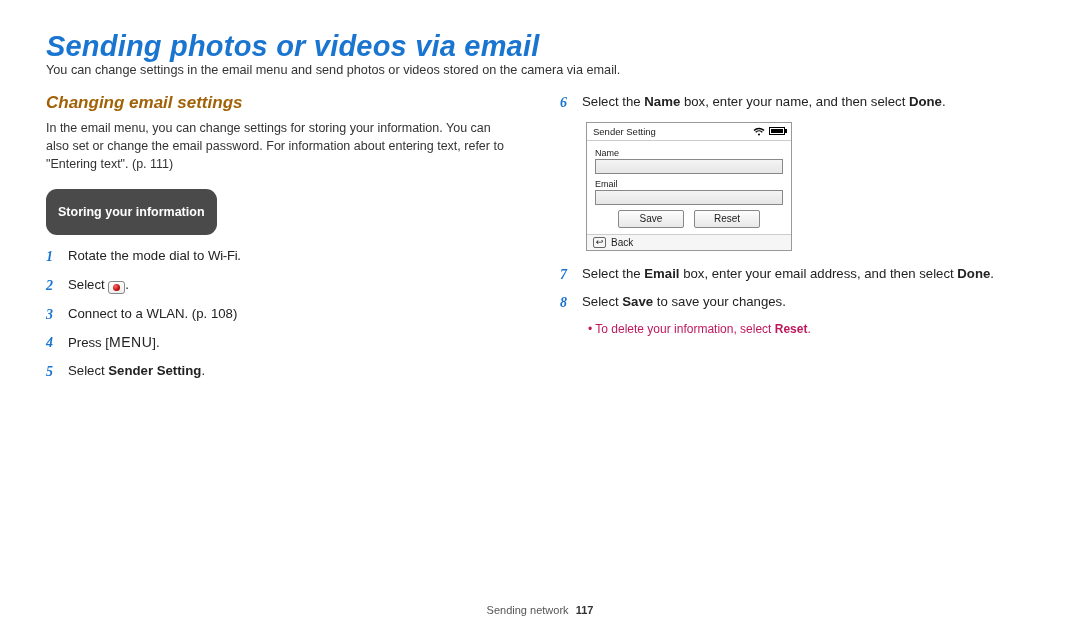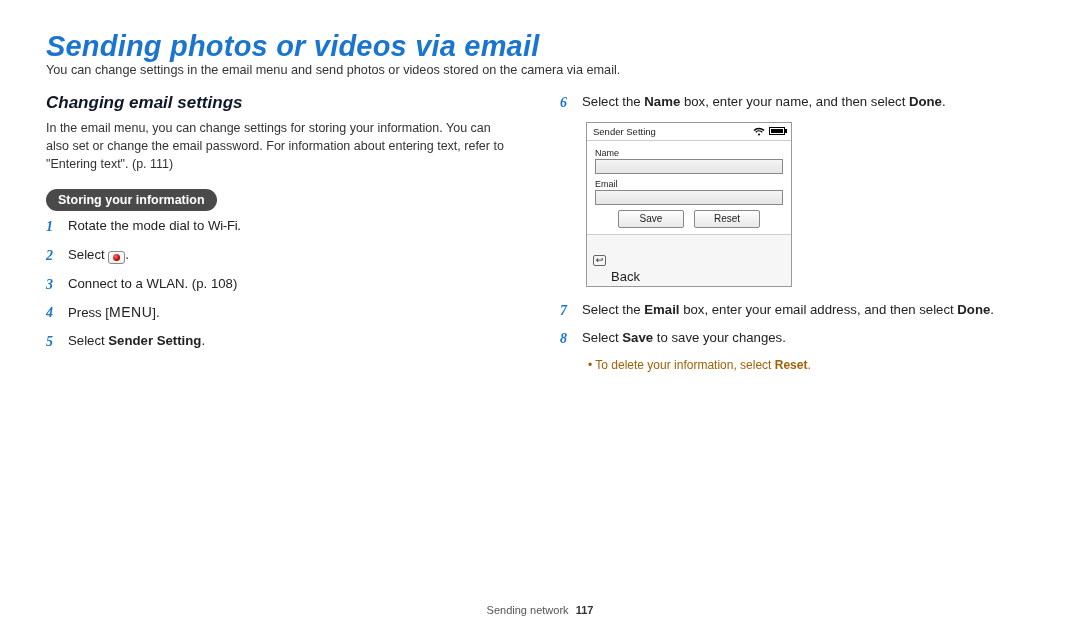--- a/index.html
+++ b/index.html
@@ -2,52 +2,52 @@
 <html><head>
 <meta charset="utf-8">
 <style>
   * { box-sizing: border-box; margin: 0; padding: 0; }
   html, body { width: 1080px; height: 630px; background: #fff; font-family: "Segoe UI", Arial, sans-serif; color: #222; }
   .page { padding: 30px 46px 10px 46px; position: relative; height: 100%; }
   .h1 { color: #1a75d1; font-size: 29px; font-weight: 700; letter-spacing: 0.2px; margin-bottom: 0; font-style: italic; }
   .intro { font-size: 12.7px; color: #333; margin-bottom: 16px; }
   .columns { display: flex; gap: 40px; }
   .col { flex: 1; }
-  .h2 { color: #0f172a; font-size: 17px; font-weight: 700; font-style: italic; margin-bottom: 6px; }
+  .h2 { color: #a16207; font-size: 17px; font-weight: 700; font-style: italic; margin-bottom: 6px; }
   .para { font-size: 12.5px; line-height: 1.45; color: #333; margin-bottom: 16px; max-width: 470px; }
-  .pill { display: inline-block; background: #4a4a4a; color: #fff; font-size: 12.5px; font-weight: 600; padding: 4px 12px; border-radius: 11px; margin-bottom: 6px; }
+  .pill { display: inline-block; background: #4a4a4a; color: #fff; font-size: 12.5px; font-weight: 600; padding: 16px 12px; border-radius: 11px; margin-bottom: 12px; }
   .steps { list-style: none; }
   .steps li { display: flex; align-items: flex-start; margin-bottom: 9px; font-size: 13.2px; line-height: 1.4; }
   .stepnum { color: #1a75d1; font-style: italic; font-weight: 600; width: 22px; flex-shrink: 0; font-size: 14px; font-family: Georgia, serif; }
   .steptext { flex: 1; }
   .steptext b { font-weight: 700; }
   .wifi-glyph { font-family: Arial, sans-serif; font-weight: 400; letter-spacing: -0.3px; text-align: center; }
   .at-icon { display: inline-flex; align-items: center; justify-content: center; width: 17px; height: 13px; border: 1px solid #888; border-radius: 3px; background: linear-gradient(#fff,#eee); vertical-align: -2px; }
   .at-icon .dot { width: 7px; height: 7px; border-radius: 50%; background: radial-gradient(circle at 35% 35%, #ff6a6a, #b00000 70%); }
   .menu-glyph { font-family: Arial; font-weight: 400; letter-spacing: 0.5px; font-size: 14px; }
-  .bullet-note { font-size: 12px; color: #a16207; margin-left: 28px; }
+  .bullet-note { font-size: 12px; color: #be185d; margin-left: 28px; }
   .bullet-note::before { content: "• "; }
   
   .device { width: 206px; border: 1px solid #999; background: #fff; margin: 6px 0 14px 26px; font-size: 10px; }
   .device-titlebar { display:flex; align-items:center; justify-content:space-between; padding: 3px 6px 3px 6px; border-bottom: 1px solid #ccc; }
   .device-title { font-size: 9.5px; }
   .device-status { display: flex; align-items: center; gap: 4px; }
   .wifi-bars { width: 12px; height: 9px; position: relative; }
   .wifi-bars svg { display: block; }
   .batt { width: 16px; height: 8px; border: 1px solid #000; position: relative; }
   .batt::after { content:""; position:absolute; right:-3px; top:1px; width:2px; height:4px; background:#000; }
   .batt .fill { position:absolute; inset:1px; background:#000; }
   .device-body { padding: 5px 8px 6px 8px; }
   .field-label { font-size: 9px; margin-top: 2px; margin-bottom: 1px; }
   .field-input { height: 15px; border: 1px solid #888; background: linear-gradient(#f4f4f4,#e6e6e6); margin-bottom: 5px; }
   .device-btnrow { display: flex; justify-content: center; gap: 10px; margin-top: 5px; }
   .device-btn { width: 66px; height: 18px; border: 1px solid #888; border-radius: 2px; background: linear-gradient(#fdfdfd,#e8e8e8); font-size: 10px; display:flex; align-items:center; justify-content:center; }
   .device-footer { border-top: 1px solid #ccc; padding: 2px 6px; display:flex; align-items:center; gap:5px; background:#f6f6f6; }
   .back-icon { width: 13px; height: 11px; border: 1px solid #666; border-radius: 2px; display:flex; align-items:center; justify-content:center; font-size:9px; line-height:1; }
-  .footer-label { font-size: 13px; margin-top: 32px; }
+  .footer-label { font-size: 10px; }
   .page-footer { position: absolute; bottom: 14px; left: 0; right: 0; text-align: center; font-size: 11px; color: #555; }
   .page-footer .pn { font-weight: 700; color: #333; margin-left: 4px; margin-top: 20px; }
 </style>
 </head>
 <body>
 
 <div class="page">
   <div class="h1">Sending photos or videos via email</div>
   <div class="intro">You can change settings in the email menu and send photos or videos stored on the camera via email.</div>
 

